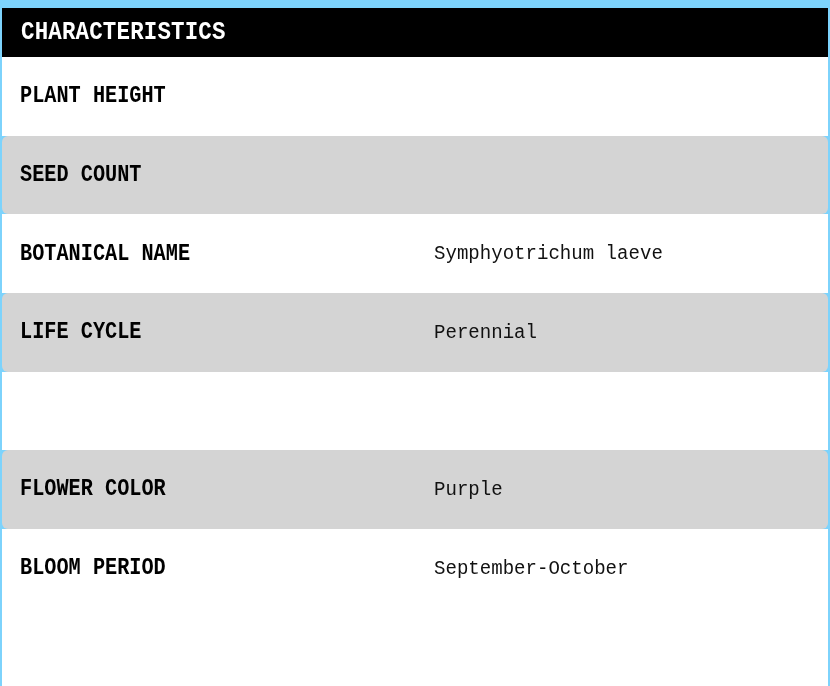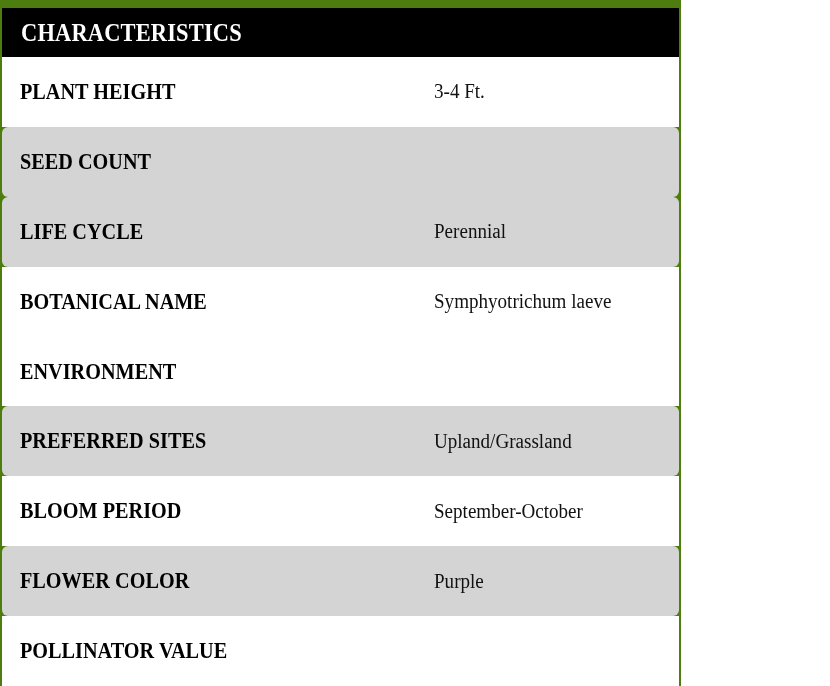--- a/index.html
+++ b/index.html
@@ -2,25 +2,25 @@
 <html style="--header-bg: #000000; --header-text: #ffffff; --row-bg: #ffffff; --row-alt-bg: #d4d4d4; --text: #000000; --value-text: #111111;"><head>
 <meta charset="utf-8">
 <style>
   html, body {
     margin: 0;
     padding: 0;
     background: #ffffff;
   }
   .page {
     position: relative;
-    width: 681px;
+    width: 830px;
     height: 686px;
-    background: #4d7c0f;
+    background: #7dd3fc;
     overflow: hidden;
-    font-family: Liberation Serif, serif;
+    font-family: Liberation Mono, monospace;
     color: var(--text, #000);
   }
   .table {
     position: absolute;
     left: 2px;
     right: 2px;
     top: 8px;
     bottom: 0;
     display: flex;
     flex-direction: column;
@@ -39,20 +39,21 @@
     font-weight: 700;
     letter-spacing: 0.2px;
     white-space: nowrap;
     transform: scaleX(0.88);
     transform-origin: 0 50%;
   }
   .rows {
     flex: 1 1 auto;
     display: flex;
     flex-direction: column;
+    justify-content: flex-end;
   }
   .row {
     flex: 1 1 0;
     display: flex;
     align-items: center;
     padding-left: 18px;
     background: var(--row-bg, #fff);
   }
   .row.alt {
     background: var(--row-alt-bg, #d4d4d4);
@@ -90,82 +91,65 @@
 <div class="page">
   <div class="table">
     <div class="header">
       <span class="header-title">CHARACTERISTICS</span>
     </div>
     <div class="rows" id="rows">
   <div class="row">
     <div class="cell-label">
       <span class="txt">PLANT HEIGHT</span>
     </div>
-    <div class="cell-value">
-      <span class="txt">3-4 Ft.</span>
-    </div>
   </div>
 
   <div class="row alt">
     <div class="cell-label">
       <span class="txt">SEED COUNT</span>
+    </div>
+  </div>
+
+  <div class="row">
+    <div class="cell-label">
+      <span class="txt">BOTANICAL NAME</span>
+    </div>
+    <div class="cell-value">
+      <span class="txt">Symphyotrichum laeve</span>
     </div>
   </div>
 
   <div class="row alt">
     <div class="cell-label">
       <span class="txt">LIFE CYCLE</span>
     </div>
     <div class="cell-value">
       <span class="txt">Perennial</span>
     </div>
   </div>
 
   <div class="row">
-    <div class="cell-label">
-      <span class="txt">BOTANICAL NAME</span>
-    </div>
-    <div class="cell-value">
-      <span class="txt">Symphyotrichum laeve</span>
-    </div>
   </div>
 
-  <div class="row">
-    <div class="cell-label">
-      <span class="txt">ENVIRONMENT</span>
-    </div>
-  </div>
 
   <div class="row alt">
     <div class="cell-label">
-      <span class="txt">PREFERRED SITES</span>
+      <span class="txt">FLOWER COLOR</span>
     </div>
     <div class="cell-value">
-      <span class="txt">Upland/Grassland</span>
+      <span class="txt">Purple</span>
     </div>
   </div>
 
   <div class="row">
     <div class="cell-label">
       <span class="txt">BLOOM PERIOD</span>
     </div>
     <div class="cell-value">
       <span class="txt">September-October</span>
     </div>
   </div>
 
-  <div class="row alt">
-    <div class="cell-label">
-      <span class="txt">FLOWER COLOR</span>
-    </div>
-    <div class="cell-value">
-      <span class="txt">Purple</span>
-    </div>
-  </div>
-
   <div class="row">
-    <div class="cell-label">
-      <span class="txt">POLLINATOR VALUE</span>
-    </div>
   </div>
 </div>
   </div>
 </div>
 
 </body></html>

